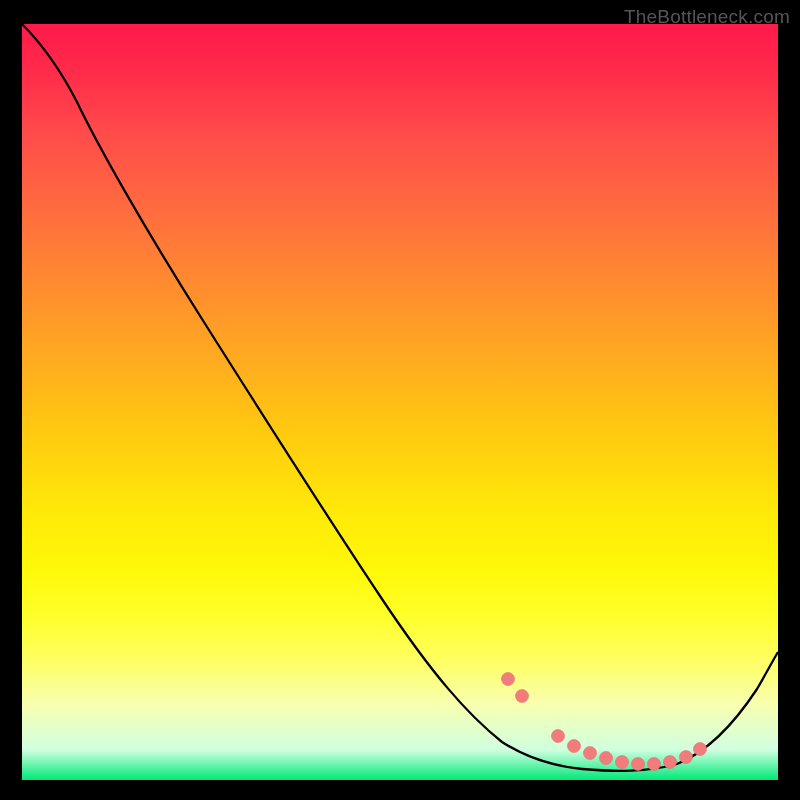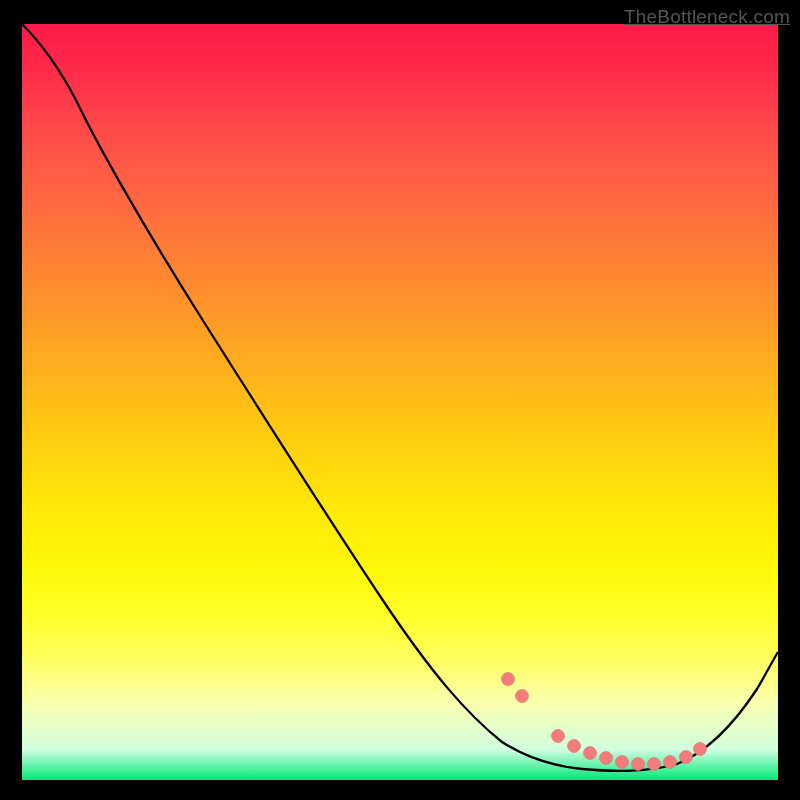--- a/index.html
+++ b/index.html
@@ -33,21 +33,20 @@
       #00e878 100%);
   }
   .attribution {
     position: absolute;
     top: 6px;
     right: 10px;
     font-family: Arial, Helvetica, sans-serif;
     font-size: 19px;
     color: #555;
     letter-spacing: 0.2px;
-    text-decoration: underline;
   }
   svg.curve {
     position: absolute;
     left: 22px;
     top: 24px;
     width: 756px;
     height: 756px;
     overflow: visible;
   }
 </style>

